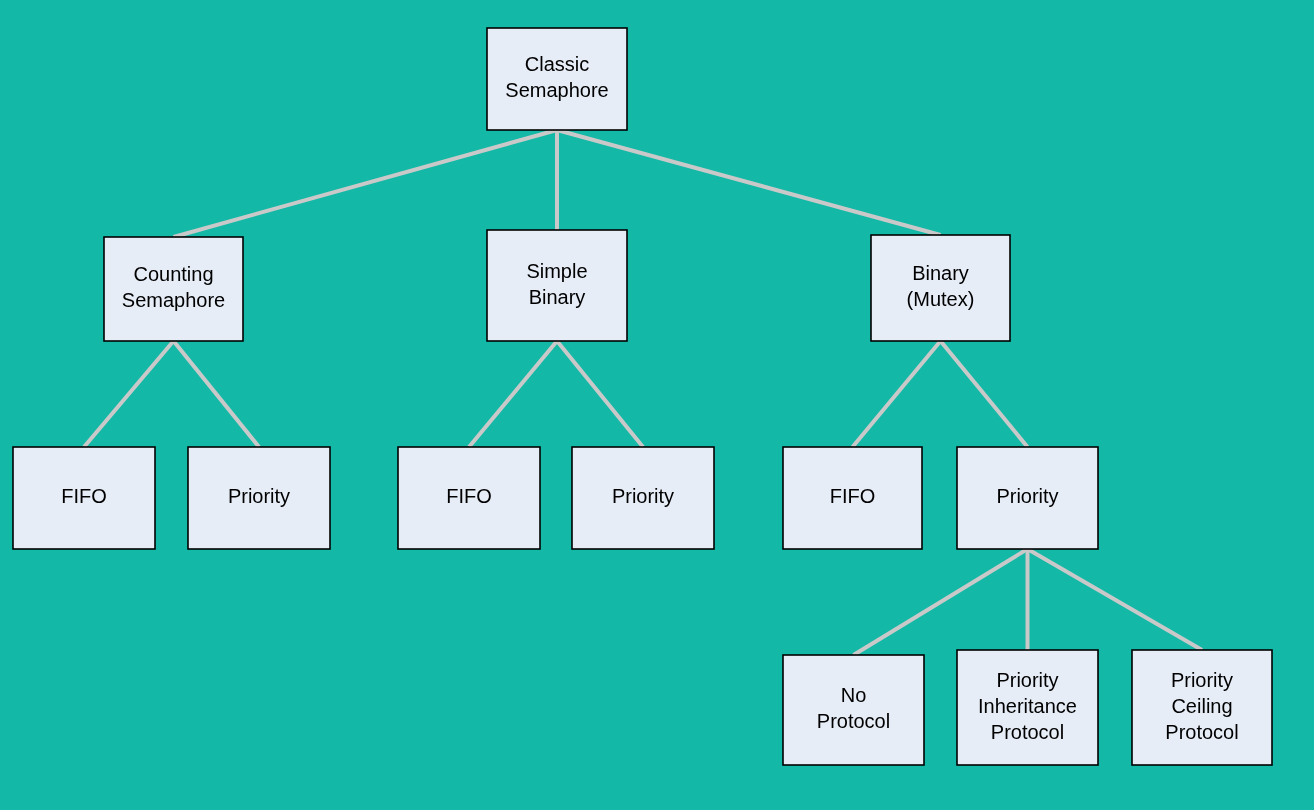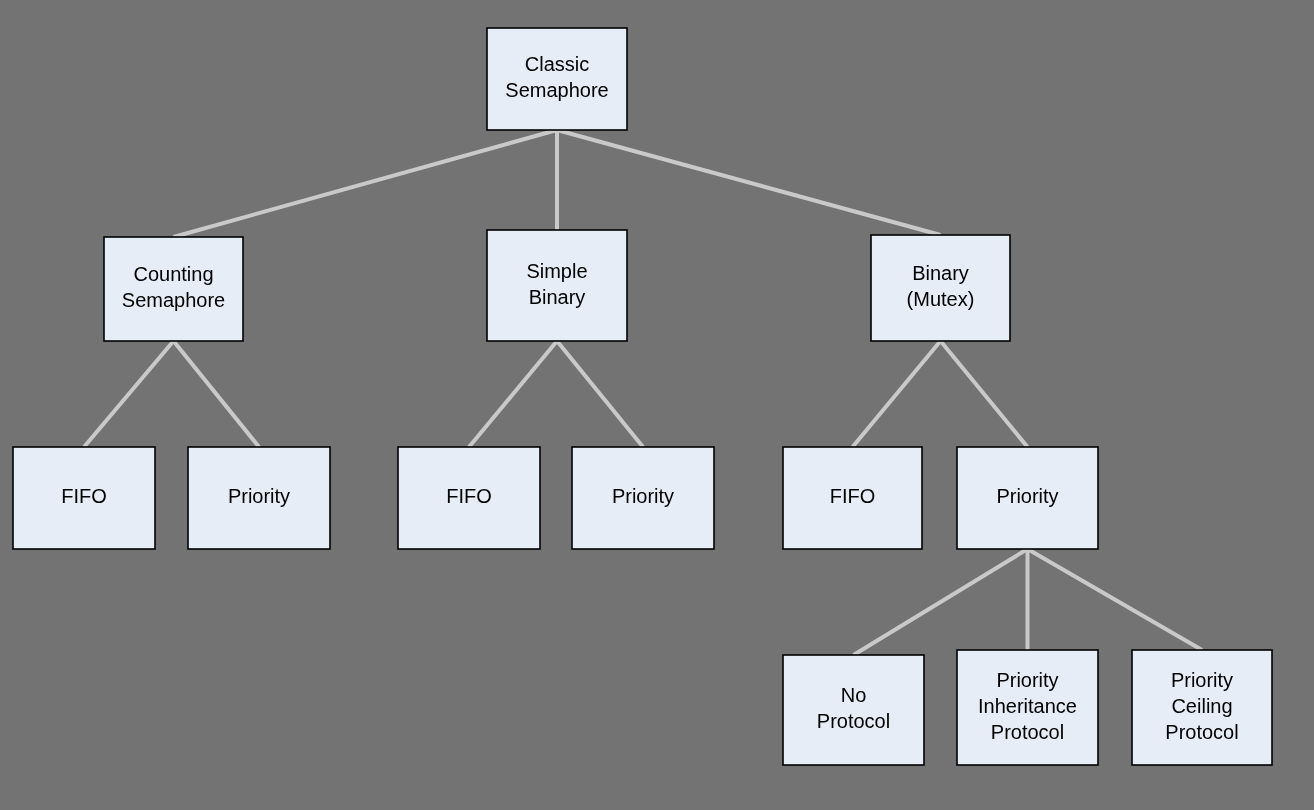--- a/index.html
+++ b/index.html
@@ -11,21 +11,21 @@
   body {
     width: 1314px;
     height: 810px;
     font-family: "Liberation Sans", sans-serif;
     overflow: hidden;
   }
   #diagram-root {
     position: relative;
     width: 1314px;
     height: 810px;
-    background: #737373;
+    background: #14b8a6;
   }
   svg#tree-svg {
     position: absolute;
     left: 0;
     top: 0;
     width: 1314px;
     height: 810px;
   }
   .edge-line {
     stroke: #c9c9c9;

